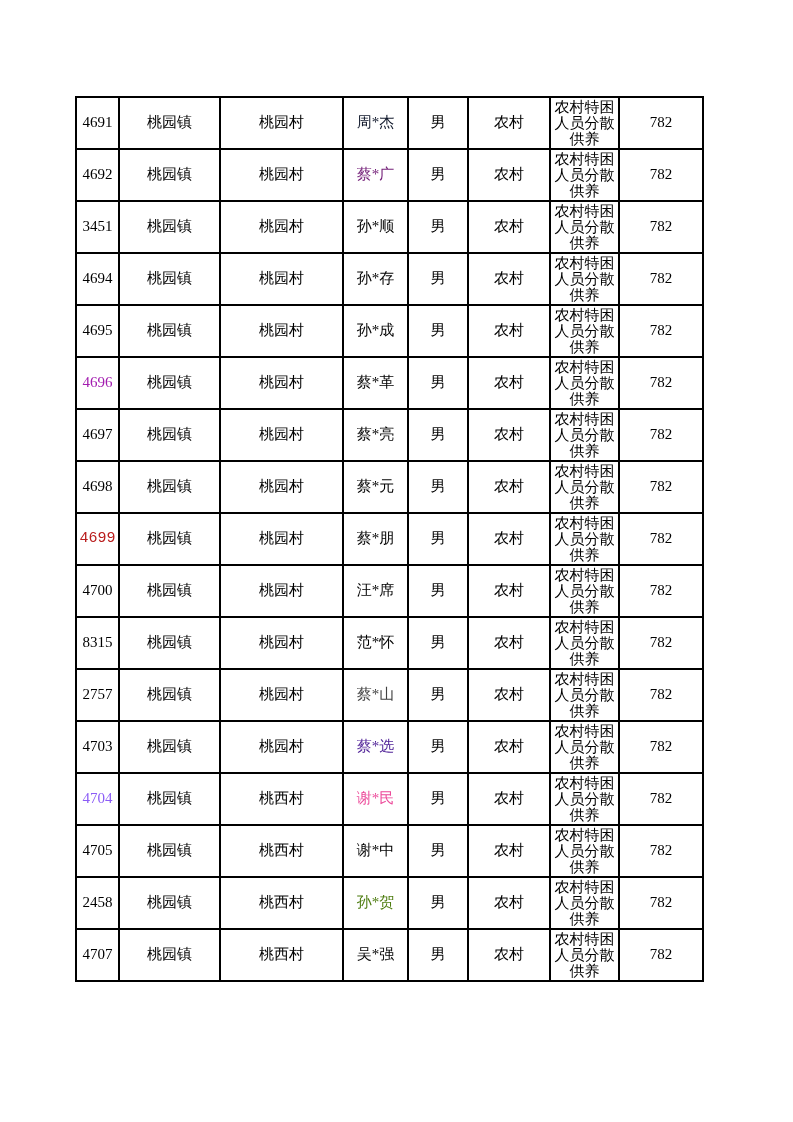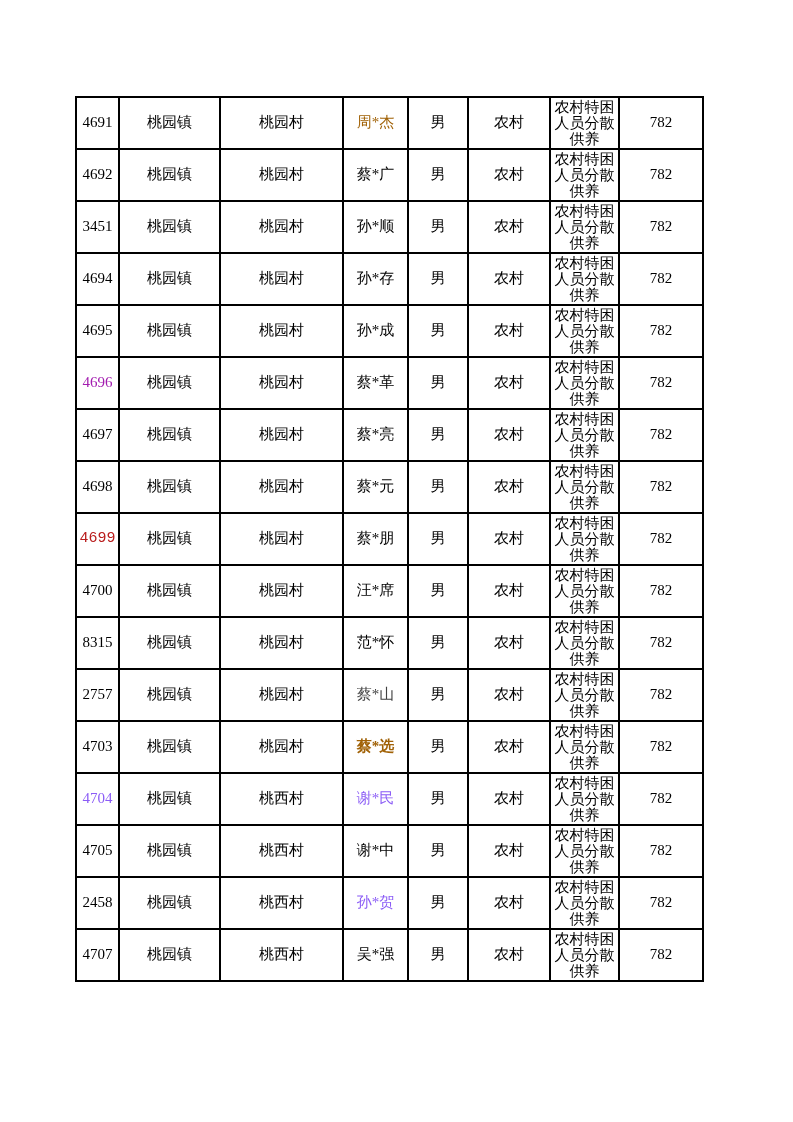--- a/index.html
+++ b/index.html
@@ -53,31 +53,31 @@
       <col style="width:60px">
       <col style="width:82px">
       <col style="width:69px">
       <col style="width:84px">
     </colgroup>
     <tbody>
         <tr>
     <td class="cell-serial" style="border-color: rgb(0, 0, 0); color: rgb(0, 0, 0);">4691</td>
     <td class="cell-town" style="border-color: rgb(0, 0, 0); color: rgb(0, 0, 0);">桃园镇</td>
     <td class="cell-village" style="border-color: rgb(0, 0, 0); color: rgb(0, 0, 0);">桃园村</td>
-    <td class="cell-name" style="border-color: rgb(0, 0, 0); color: #a16207;">周*杰</td>
+    <td class="cell-name" style="border-color: rgb(0, 0, 0); color: #0f172a;">周*杰</td>
     <td class="cell-gender" style="border-color: rgb(0, 0, 0); color: rgb(0, 0, 0);">男</td>
     <td class="cell-area" style="border-color: rgb(0, 0, 0); color: rgb(0, 0, 0);">农村</td>
     <td class="cell-support" style="border-color: rgb(0, 0, 0); color: rgb(0, 0, 0);">农村特困人员分散供养</td>
     <td class="cell-amount" style="border-color: rgb(0, 0, 0); color: rgb(0, 0, 0);">782</td>
   </tr>
         <tr>
     <td class="cell-serial" style="border-color: rgb(0, 0, 0); color: rgb(0, 0, 0);">4692</td>
     <td class="cell-town" style="border-color: rgb(0, 0, 0); color: rgb(0, 0, 0);">桃园镇</td>
     <td class="cell-village" style="border-color: rgb(0, 0, 0); color: rgb(0, 0, 0);">桃园村</td>
-    <td class="cell-name" style="border-color: rgb(0, 0, 0); color: #000000;">蔡*广</td>
+    <td class="cell-name" style="border-color: rgb(0, 0, 0); color: #701a75;">蔡*广</td>
     <td class="cell-gender" style="border-color: rgb(0, 0, 0); color: rgb(0, 0, 0);">男</td>
     <td class="cell-area" style="border-color: rgb(0, 0, 0); color: rgb(0, 0, 0);">农村</td>
     <td class="cell-support" style="border-color: rgb(0, 0, 0); color: rgb(0, 0, 0);">农村特困人员分散供养</td>
     <td class="cell-amount" style="border-color: rgb(0, 0, 0); color: rgb(0, 0, 0);">782</td>
   </tr>
         <tr>
     <td class="cell-serial" style="border-color: rgb(0, 0, 0); color: rgb(0, 0, 0);">3451</td>
     <td class="cell-town" style="border-color: rgb(0, 0, 0); color: rgb(0, 0, 0);">桃园镇</td>
     <td class="cell-village" style="border-color: rgb(0, 0, 0); color: rgb(0, 0, 0);">桃园村</td>
     <td class="cell-name" style="border-color: rgb(0, 0, 0); color: rgb(0, 0, 0);">孙*顺</td>
@@ -173,51 +173,51 @@
     <td class="cell-name" style="border-color: rgb(0, 0, 0); color: #404040;">蔡*山</td>
     <td class="cell-gender" style="border-color: rgb(0, 0, 0); color: rgb(0, 0, 0);">男</td>
     <td class="cell-area" style="border-color: rgb(0, 0, 0); color: rgb(0, 0, 0);">农村</td>
     <td class="cell-support" style="border-color: rgb(0, 0, 0); color: rgb(0, 0, 0);">农村特困人员分散供养</td>
     <td class="cell-amount" style="border-color: rgb(0, 0, 0); color: rgb(0, 0, 0);">782</td>
   </tr>
         <tr>
     <td class="cell-serial" style="border-color: rgb(0, 0, 0); color: rgb(0, 0, 0);">4703</td>
     <td class="cell-town" style="border-color: rgb(0, 0, 0); color: rgb(0, 0, 0);">桃园镇</td>
     <td class="cell-village" style="border-color: rgb(0, 0, 0); color: rgb(0, 0, 0);">桃园村</td>
-    <td class="cell-name" style="border-color: rgb(0, 0, 0); color: #a16207; font-weight: bold;">蔡*选</td>
+    <td class="cell-name" style="border-color: rgb(0, 0, 0); color: #4c1d95;">蔡*选</td>
     <td class="cell-gender" style="border-color: rgb(0, 0, 0); color: rgb(0, 0, 0);">男</td>
     <td class="cell-area" style="border-color: rgb(0, 0, 0); color: rgb(0, 0, 0);">农村</td>
     <td class="cell-support" style="border-color: rgb(0, 0, 0); color: rgb(0, 0, 0);">农村特困人员分散供养</td>
     <td class="cell-amount" style="border-color: rgb(0, 0, 0); color: rgb(0, 0, 0);">782</td>
   </tr>
         <tr>
     <td class="cell-serial" style="border-color: rgb(0, 0, 0); color: #8b5cf6;">4704</td>
     <td class="cell-town" style="border-color: rgb(0, 0, 0); color: rgb(0, 0, 0);">桃园镇</td>
     <td class="cell-village" style="border-color: rgb(0, 0, 0); color: rgb(0, 0, 0);">桃西村</td>
-    <td class="cell-name" style="border-color: rgb(0, 0, 0); color: #8b5cf6;">谢*民</td>
+    <td class="cell-name" style="border-color: rgb(0, 0, 0); color: #ec4899;">谢*民</td>
     <td class="cell-gender" style="border-color: rgb(0, 0, 0); color: rgb(0, 0, 0);">男</td>
     <td class="cell-area" style="border-color: rgb(0, 0, 0); color: rgb(0, 0, 0);">农村</td>
     <td class="cell-support" style="border-color: rgb(0, 0, 0); color: rgb(0, 0, 0);">农村特困人员分散供养</td>
     <td class="cell-amount" style="border-color: rgb(0, 0, 0); color: rgb(0, 0, 0);">782</td>
   </tr>
         <tr>
     <td class="cell-serial" style="border-color: rgb(0, 0, 0); color: rgb(0, 0, 0);">4705</td>
     <td class="cell-town" style="border-color: rgb(0, 0, 0); color: rgb(0, 0, 0);">桃园镇</td>
     <td class="cell-village" style="border-color: rgb(0, 0, 0); color: rgb(0, 0, 0);">桃西村</td>
     <td class="cell-name" style="border-color: rgb(0, 0, 0); color: rgb(0, 0, 0);">谢*中</td>
     <td class="cell-gender" style="border-color: rgb(0, 0, 0); color: rgb(0, 0, 0);">男</td>
     <td class="cell-area" style="border-color: rgb(0, 0, 0); color: rgb(0, 0, 0);">农村</td>
     <td class="cell-support" style="border-color: rgb(0, 0, 0); color: rgb(0, 0, 0);">农村特困人员分散供养</td>
     <td class="cell-amount" style="border-color: rgb(0, 0, 0); color: rgb(0, 0, 0);">782</td>
   </tr>
         <tr>
     <td class="cell-serial" style="border-color: rgb(0, 0, 0); color: rgb(0, 0, 0);">2458</td>
     <td class="cell-town" style="border-color: rgb(0, 0, 0); color: rgb(0, 0, 0);">桃园镇</td>
     <td class="cell-village" style="border-color: rgb(0, 0, 0); color: rgb(0, 0, 0);">桃西村</td>
-    <td class="cell-name" style="border-color: rgb(0, 0, 0); color: #8b5cf6;">孙*贺</td>
+    <td class="cell-name" style="border-color: rgb(0, 0, 0); color: #4d7c0f;">孙*贺</td>
     <td class="cell-gender" style="border-color: rgb(0, 0, 0); color: rgb(0, 0, 0);">男</td>
     <td class="cell-area" style="border-color: rgb(0, 0, 0); color: rgb(0, 0, 0);">农村</td>
     <td class="cell-support" style="border-color: rgb(0, 0, 0); color: rgb(0, 0, 0);">农村特困人员分散供养</td>
     <td class="cell-amount" style="border-color: rgb(0, 0, 0); color: rgb(0, 0, 0);">782</td>
   </tr>
         <tr>
     <td class="cell-serial" style="border-color: rgb(0, 0, 0); color: rgb(0, 0, 0);">4707</td>
     <td class="cell-town" style="border-color: rgb(0, 0, 0); color: rgb(0, 0, 0);">桃园镇</td>
     <td class="cell-village" style="border-color: rgb(0, 0, 0); color: rgb(0, 0, 0);">桃西村</td>
     <td class="cell-name" style="border-color: rgb(0, 0, 0); color: rgb(0, 0, 0);">吴*强</td>

